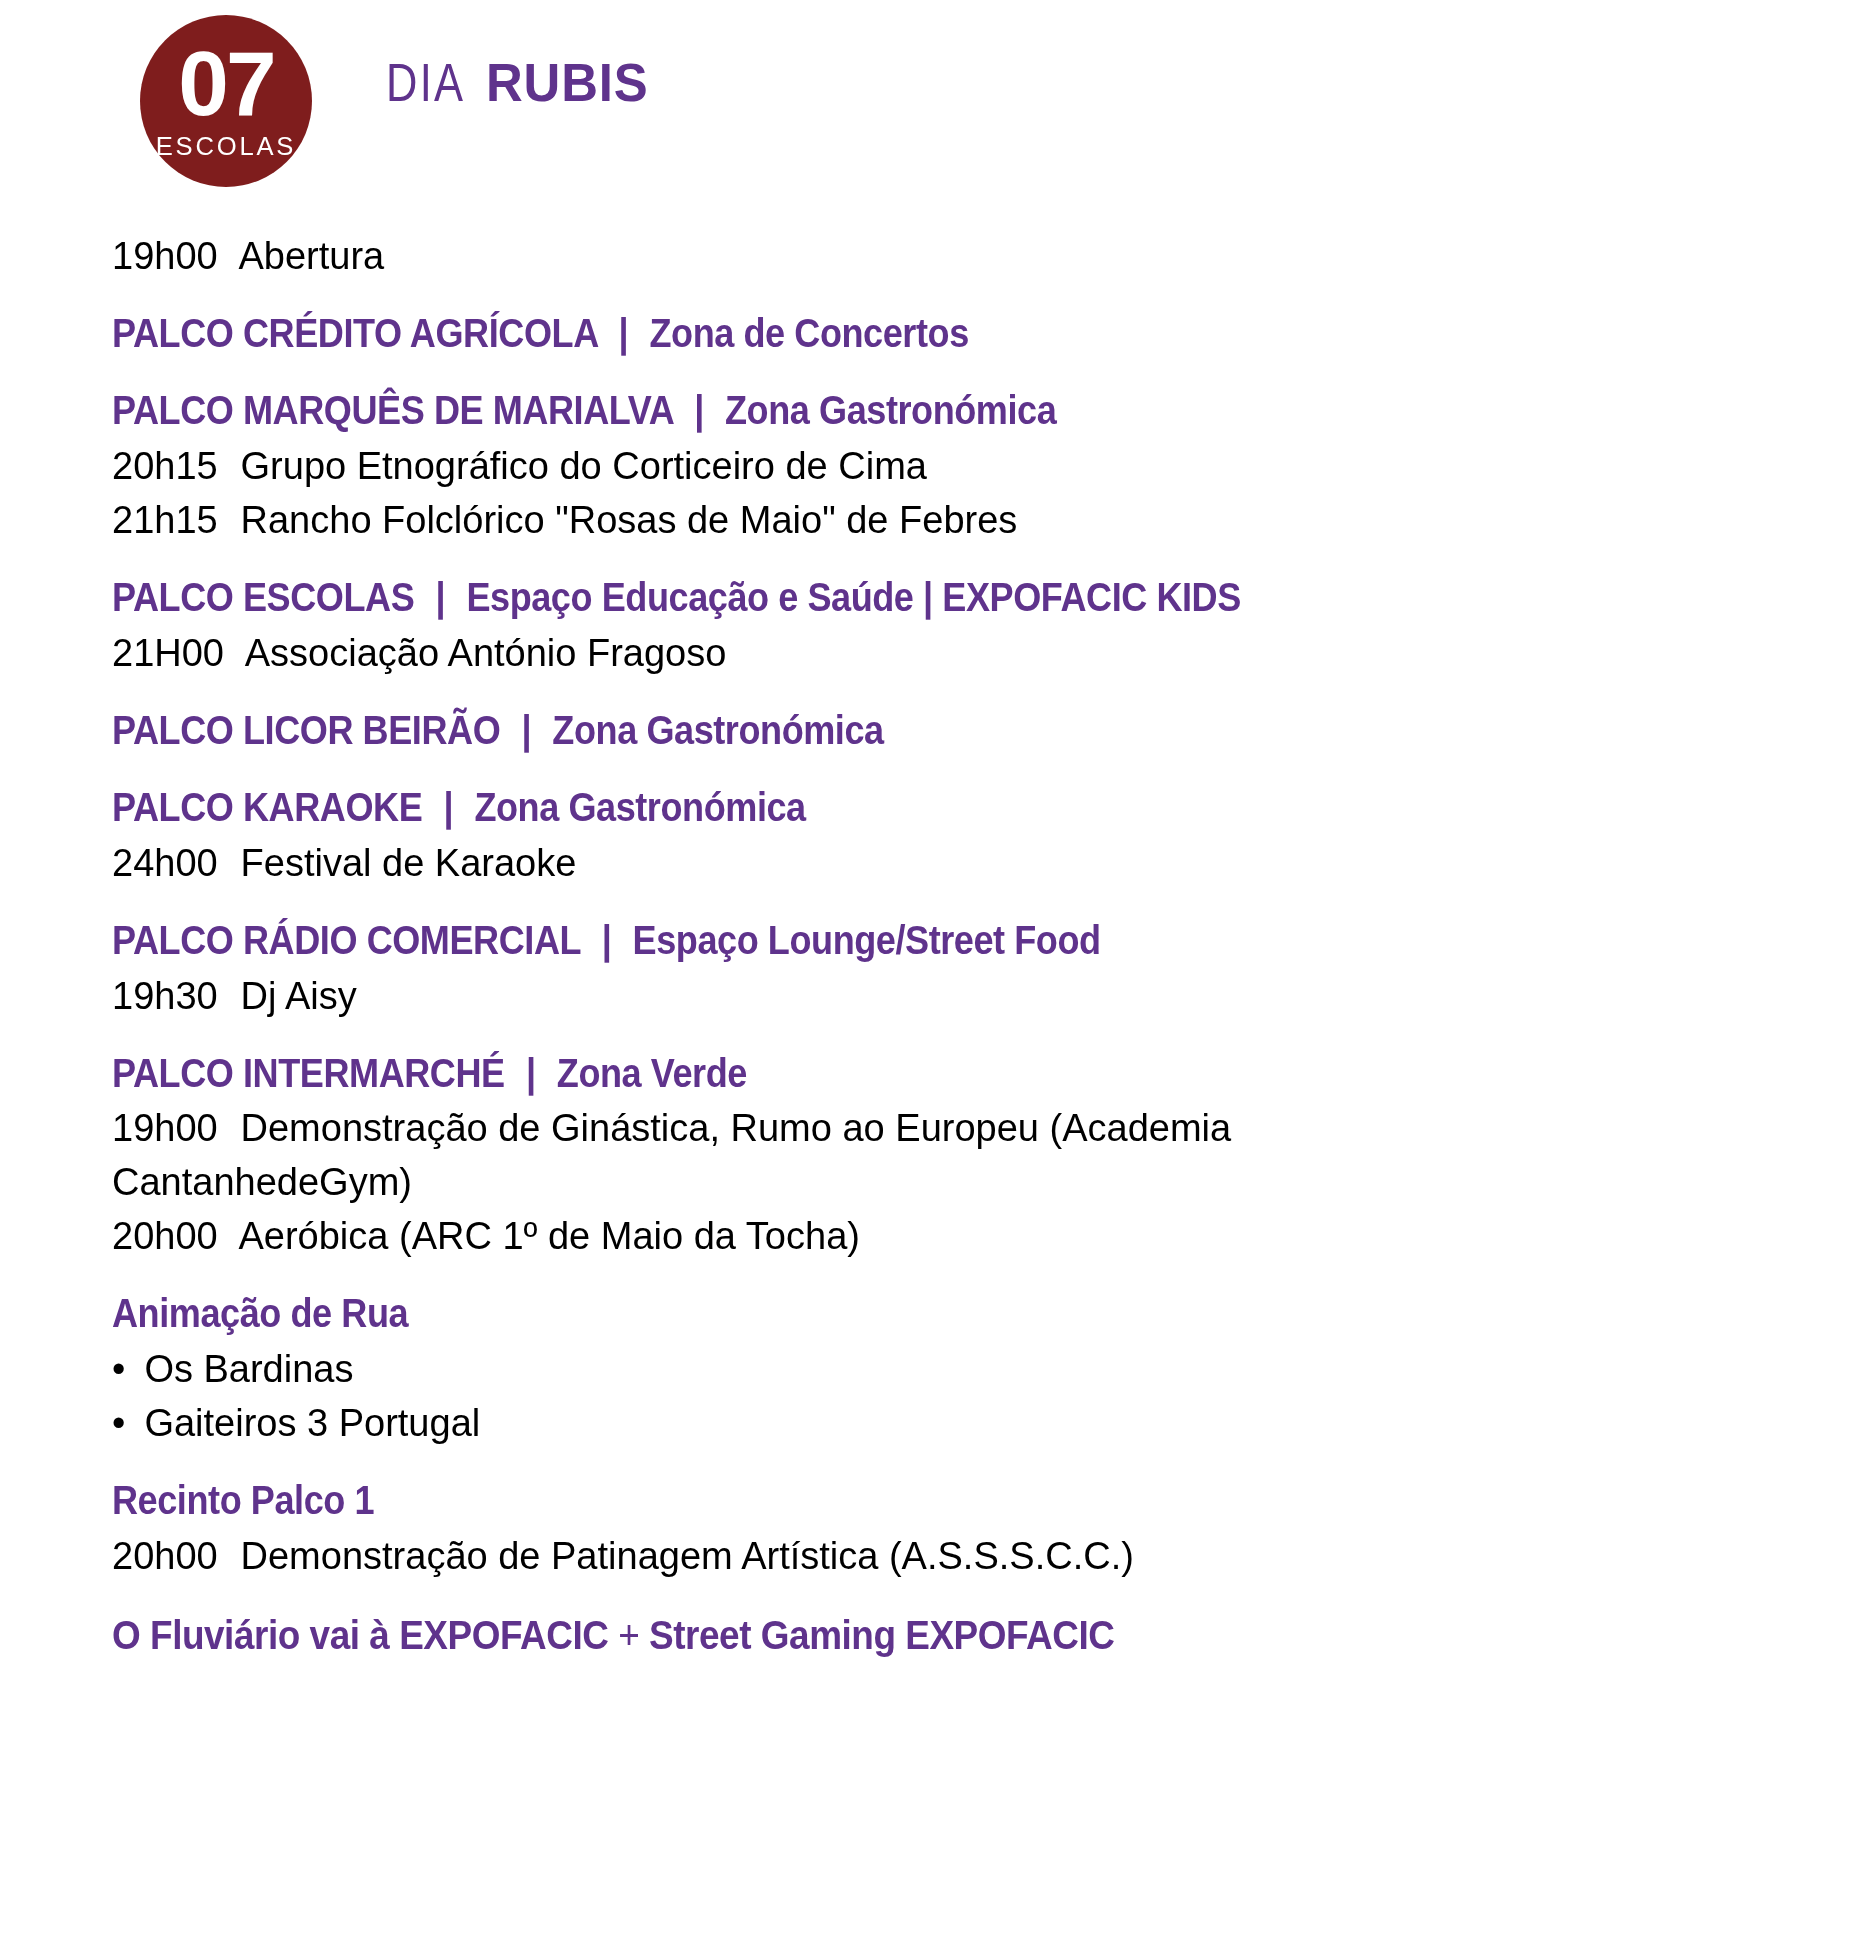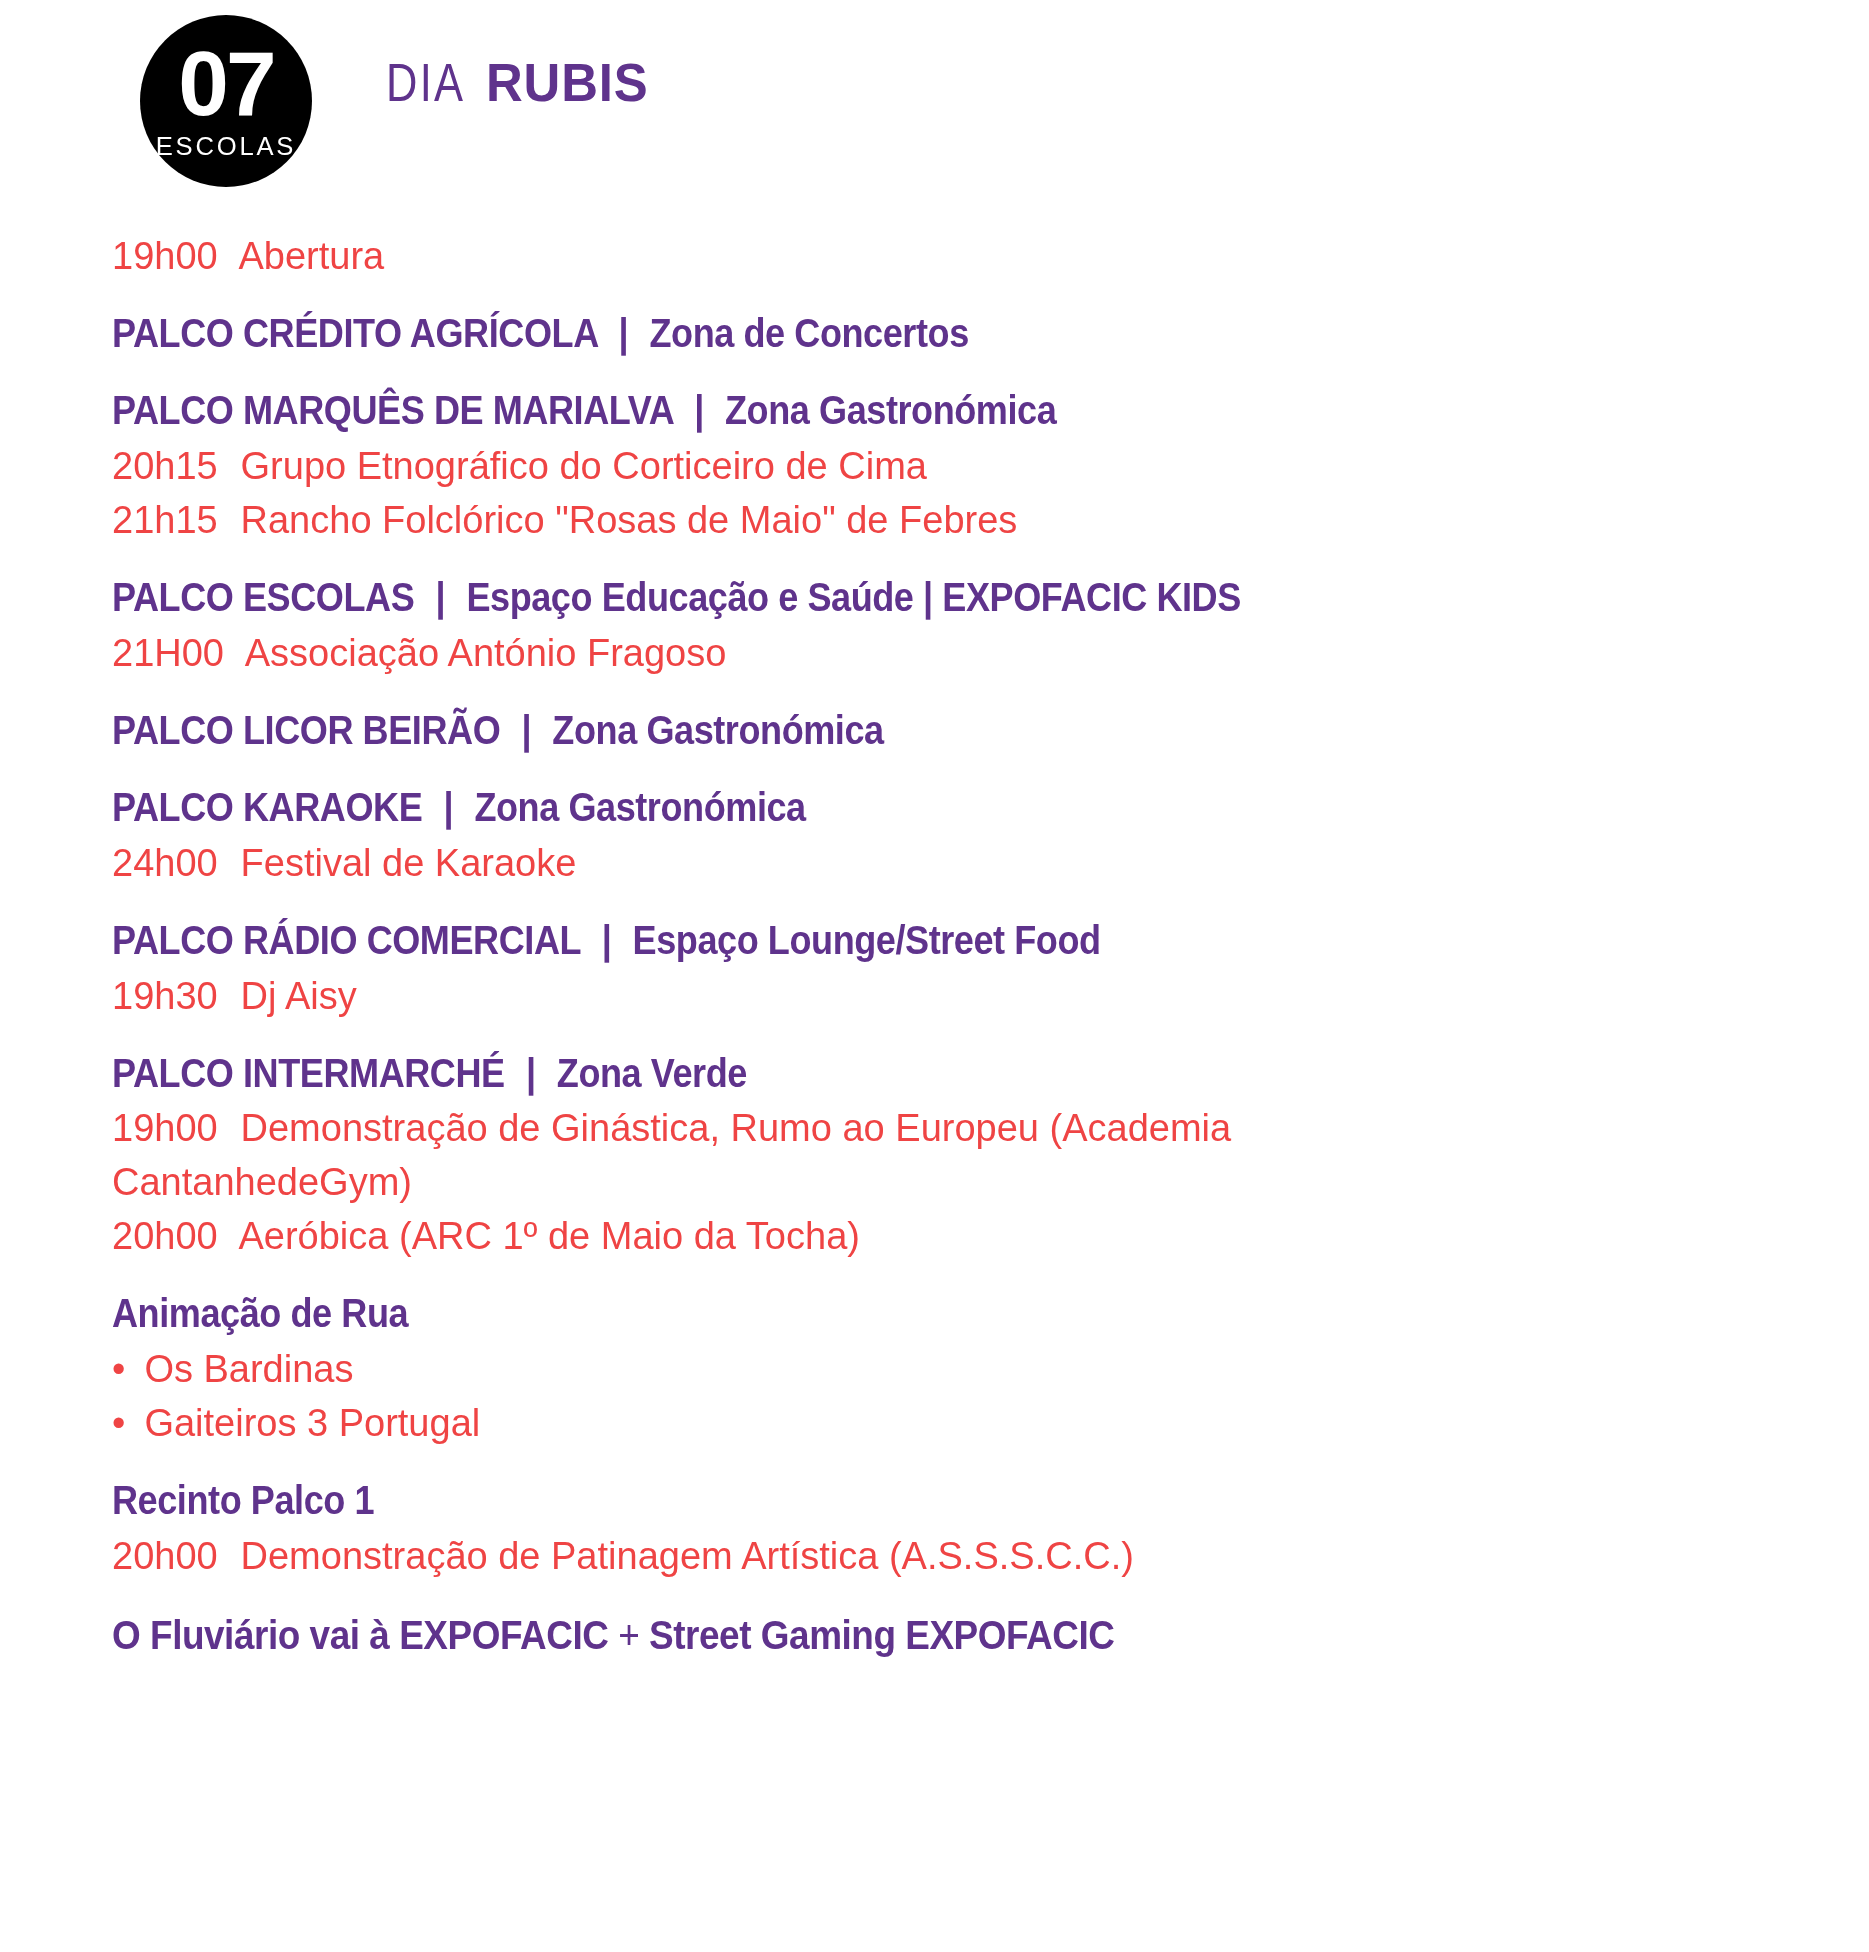--- a/index.html
+++ b/index.html
@@ -5,21 +5,21 @@
   html,body{margin:0;padding:0;}
   body{
     width:1869px;height:1952px;background:#ffffff;overflow:hidden;
     font-family:"Liberation Sans",sans-serif;color:#2b2b2e;
   }
   .page{position:relative;width:1869px;height:1952px;}
 
   
   .header{display:flex;align-items:center;padding:15px 0 0 140px;}
   .badge{
-    width:172px;height:172px;border-radius:50%;background:#000000;color:#ffffff;
+    width:172px;height:172px;border-radius:50%;background:#7f1d1d;color:#ffffff;
     display:flex;flex-direction:column;align-items:center;justify-content:center;
     flex:0 0 auto;
   }
   .badge-day{font-size:91px;font-weight:700;line-height:0.95;letter-spacing:-2.8px;}
   .badge-month{font-size:25.6px;font-weight:400;letter-spacing:2.8px;margin-top:3.8px;}
   .title{
     margin:-38px 12px 0 74px;font-size:53px;color:#5f338c;white-space:nowrap;
   }
   .title-prefix{display:inline-block;font-weight:400;letter-spacing:2.8px;
     transform:scaleX(0.82);transform-origin:left center;margin-right:-11.4px;}
@@ -29,21 +29,21 @@
   
   .content{padding:42px 0 0 112px;width:1344px;}
   .section{margin-top:23px;}
   .section:first-child{margin-top:0;}
   .heading{
     color:#5f338c;font-weight:700;font-size:41px;line-height:54px;
     white-space:nowrap;transform:scaleX(0.88);transform-origin:left center;
     margin-bottom:1.9px;letter-spacing:-0.5px;
   }
   .heading-sep{margin:0 13.2px;}
-  .item{font-size:38px;line-height:54px;color:#ef4444;}
+  .item{font-size:38px;line-height:54px;color:#000000;}
   .time{font-weight:400;margin-right:12.3px;}
   .part.bold{font-weight:700;}
   .bullet{margin-right:8.5px;}
 
   
   .footer-line{
     margin-top:24.6px;color:#5f338c;font-size:41px;line-height:54px;
     white-space:nowrap;transform:scaleX(0.9);transform-origin:left center;
     letter-spacing:-0.5px;
   }

